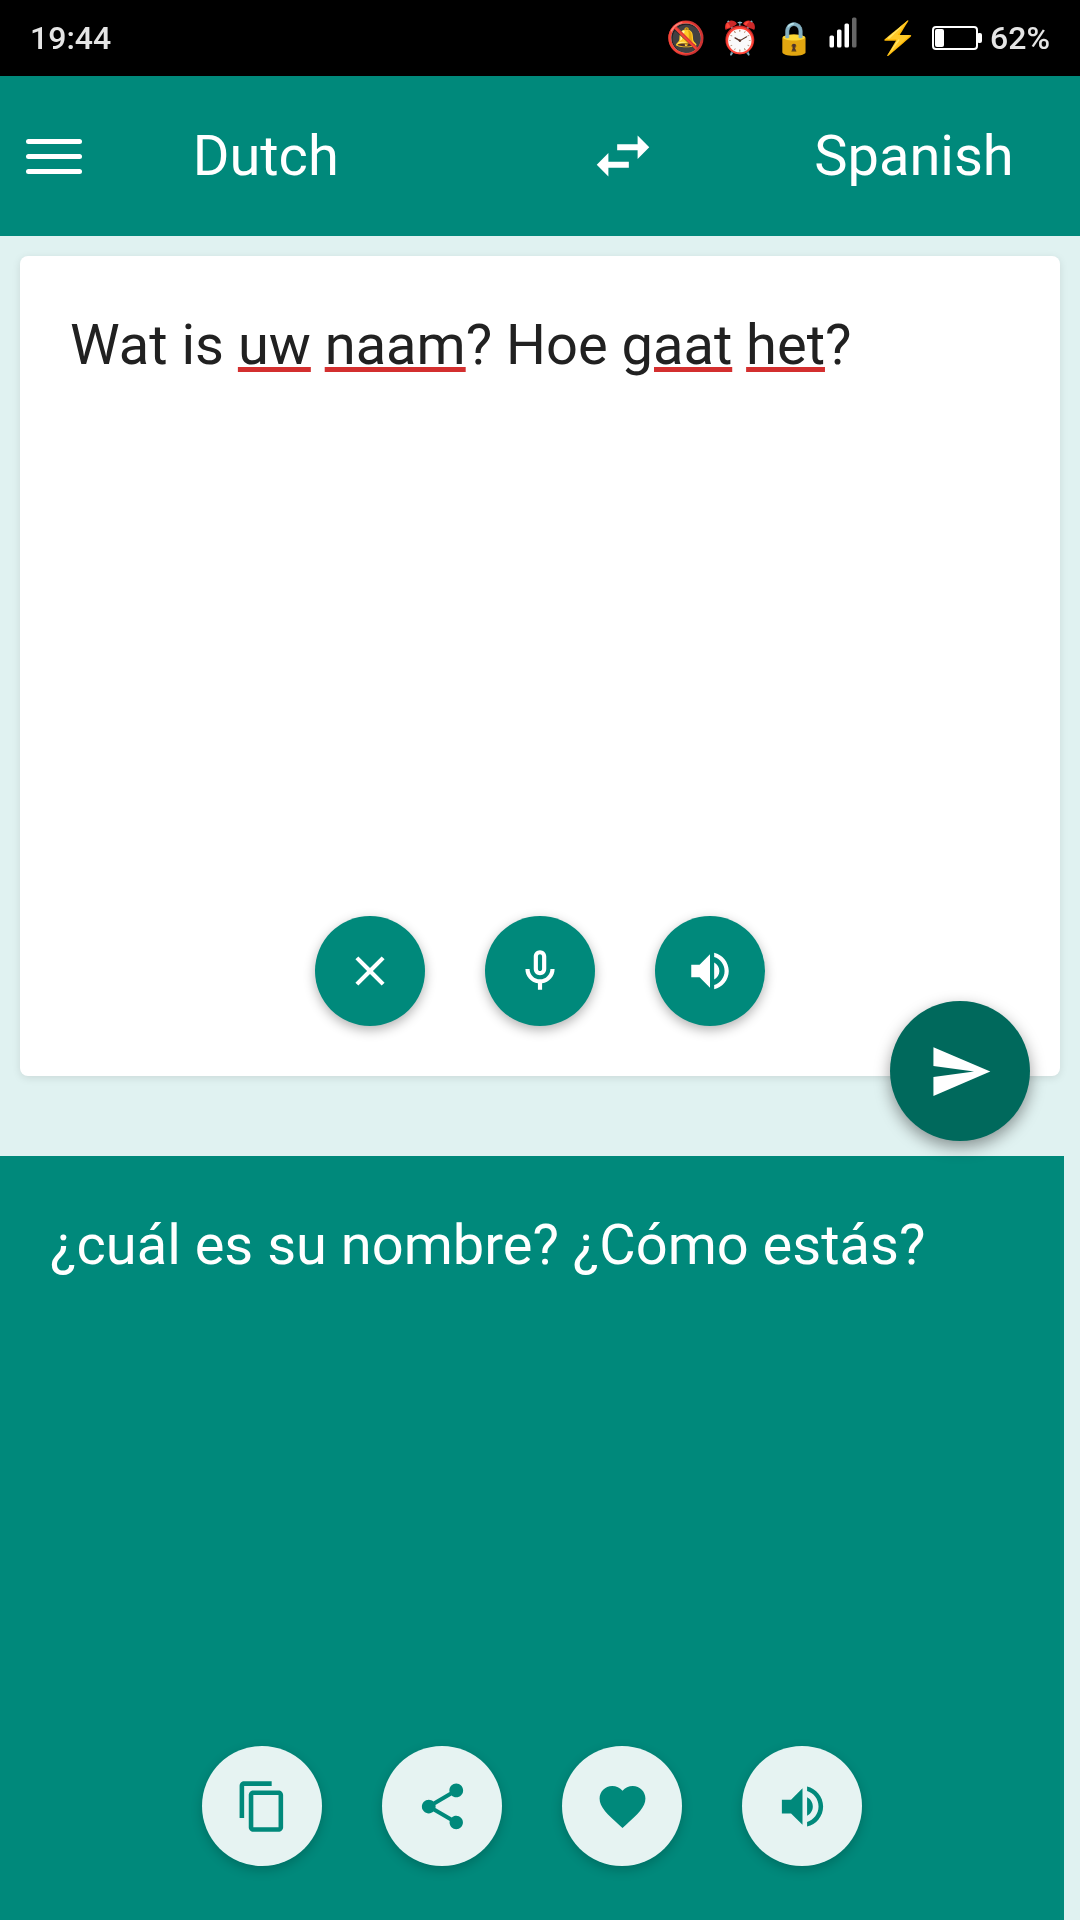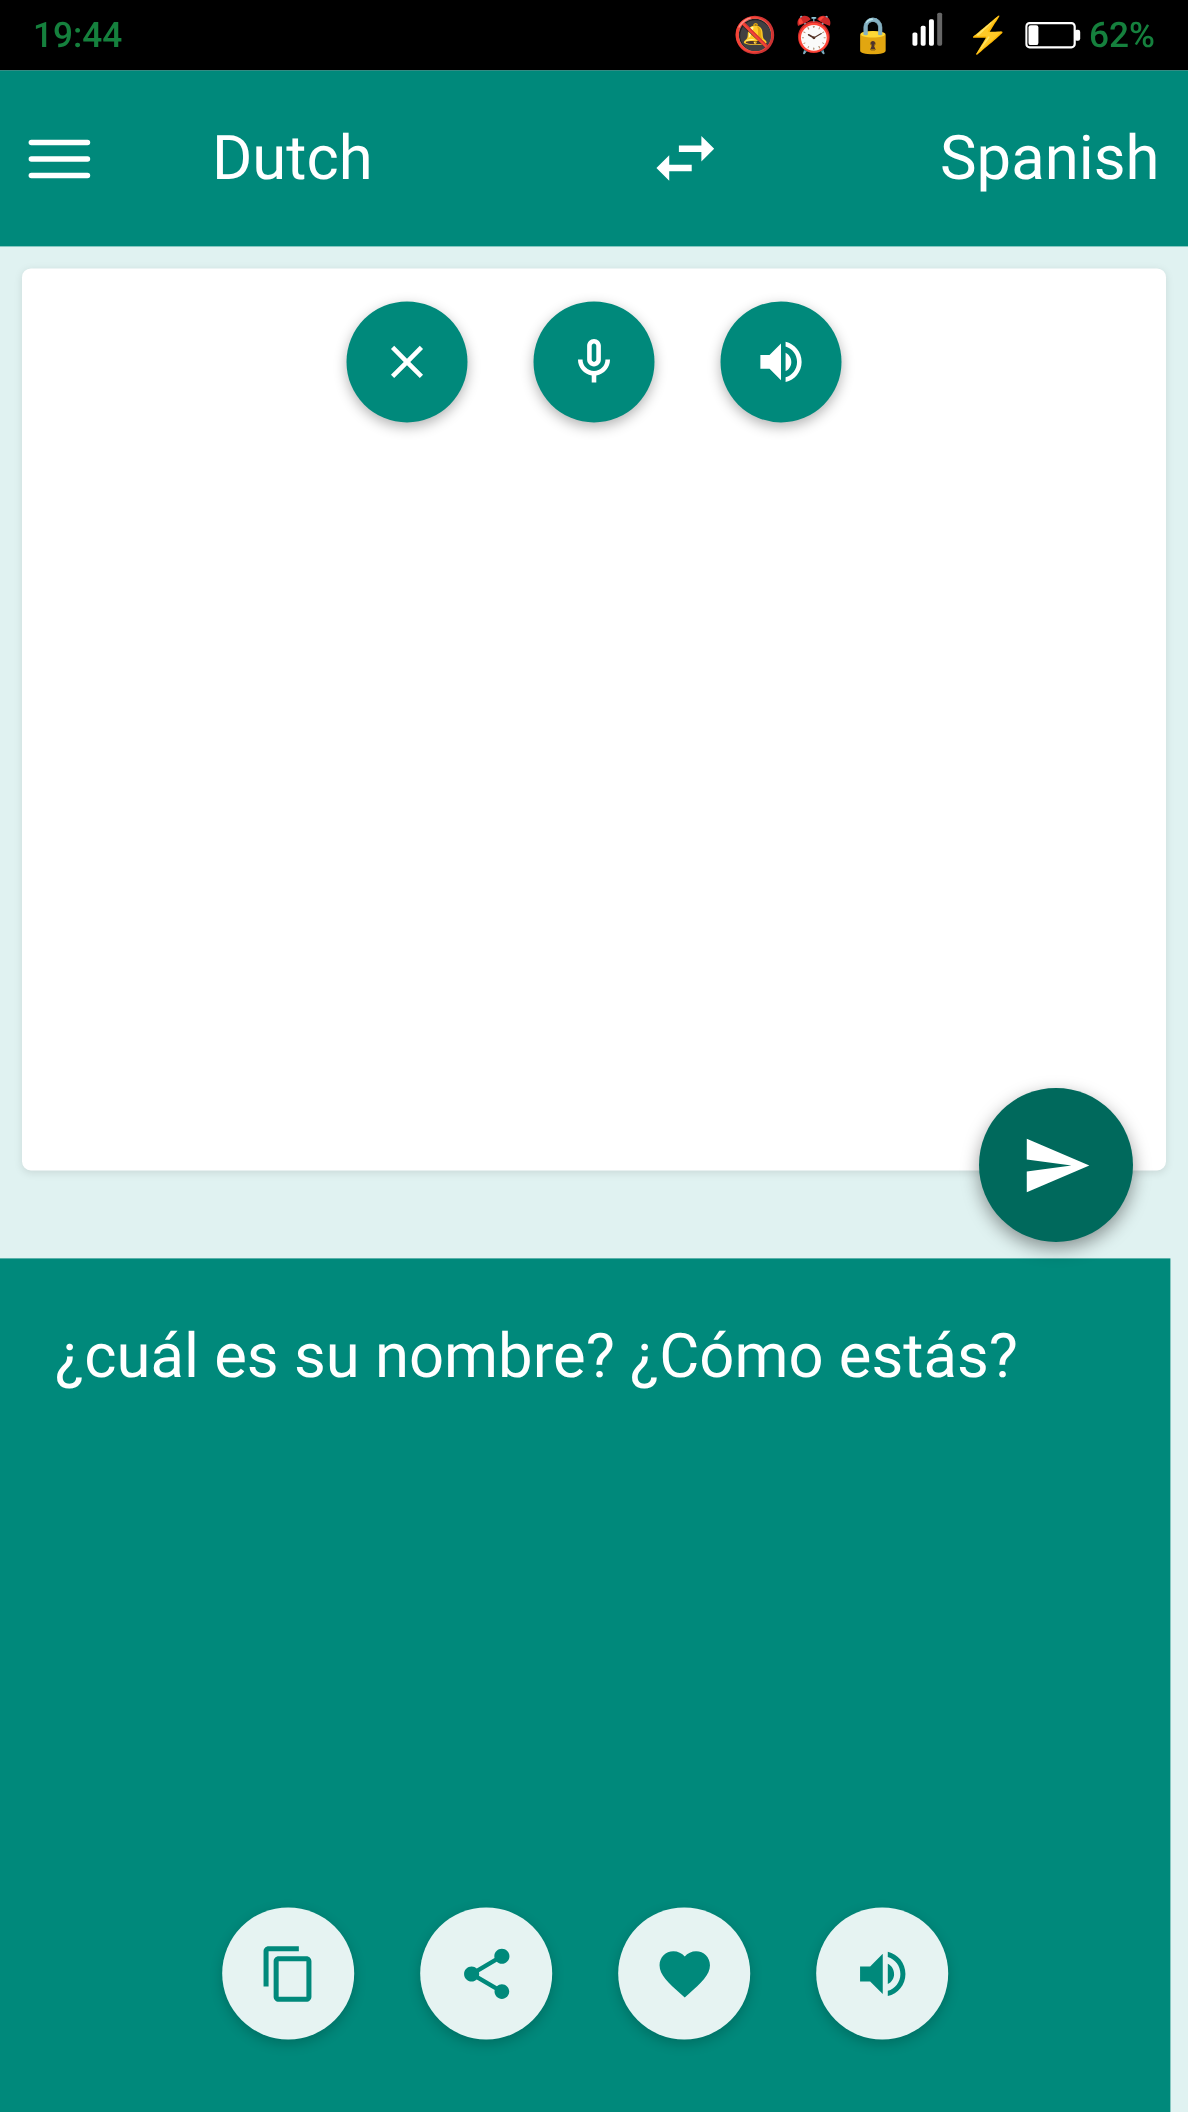--- a/index.html
+++ b/index.html
@@ -9,22 +9,22 @@
       width: 1080px;
       height: 1920px;
       font-family: 'Roboto', Arial, sans-serif;
       overflow: hidden;
       background: #e0f2f1;
     }
 
     
     .status-bar {
       background: #000;
-      color: #15803d;
-      height: 64px;
+      color: #e5e5e5;
+      height: 76px;
       display: flex;
       align-items: center;
       justify-content: space-between;
       padding: 0 30px;
       font-size: 32px;
       font-weight: 500;
     }
     .status-right {
       display: flex;
       align-items: center;
@@ -47,21 +47,21 @@
     }
     .toolbar-lang {
       font-size: 56px;
       color: #fff;
       font-weight: 400;
       cursor: pointer;
       min-width: 280px;
       text-align: center;
     }
     .toolbar-lang.left { text-align: left; }
-    .toolbar-lang.right { text-align: right; }
+    .toolbar-lang.right { text-align: center; }
     .swap-icon {
       width: 80px;
       height: 80px;
       display: flex;
       align-items: center;
       justify-content: center;
       cursor: pointer;
     }
     .menu-icon {
       cursor: pointer;
@@ -249,20 +249,23 @@
       <path d="M6.99 11L3 15l3.99 4v-3H14v-2H6.99v-3zM21 9l-3.99-4v3H10v2h7.01v3L21 9z"></path>
     </svg>
   </div>
   <div class="toolbar-lang right">Spanish</div>
 </div>
 
 <div class="content-area">
   <div class="panels-wrapper">
 
     <div class="source-panel">
+      <div class="source-text">
+        Wat is <span class="word-underline">uw</span> <span class="word-underline">naam</span>? Hoe <span class="word-underline">gaat</span> <span class="word-underline">het</span>?
+      </div>
       <div class="source-actions">
         <button class="action-btn-round" aria-label="clear">
           <svg viewBox="0 0 24 24">
               <path d="M19 6.41L17.59 5 12 10.59 6.41 5 5 6.41 10.59 12 5 17.59 6.41 19 12 13.41 17.59 19 19 17.59 13.41 12z"></path>
             </svg>
         </button>
         <button class="action-btn-round" aria-label="microphone">
           <svg viewBox="0 0 24 24">
               <path d="M12 14c1.66 0 3-1.34 3-3V5c0-1.66-1.34-3-3-3S9 3.34 9 5v6c0 1.66 1.34 3 3 3zm-1-9c0-.55.45-1 1-1s1 .45 1 1v6c0 .55-.45 1-1 1s-1-.45-1-1V5zm6 6c0 2.76-2.24 5-5 5s-5-2.24-5-5H5c0 3.53 2.61 6.43 6 6.92V21h2v-3.08c3.39-.49 6-3.39 6-6.92h-2z"></path>
             </svg>

